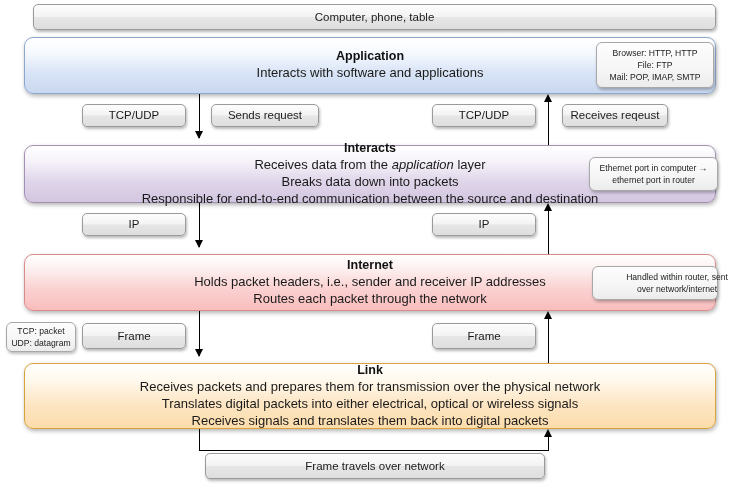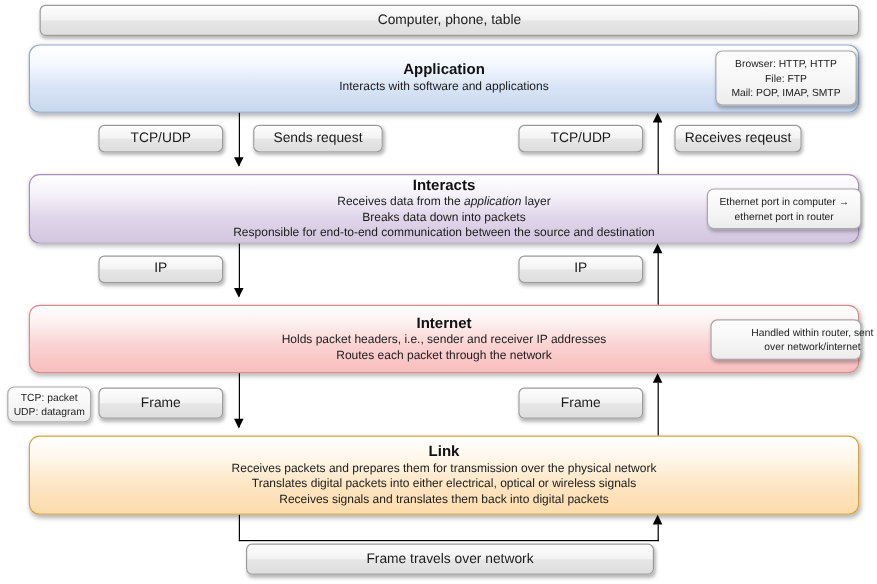--- a/index.html
+++ b/index.html
@@ -55,21 +55,21 @@
     text-align: center;
     box-shadow: 1px 2px 4px rgba(0,0,0,0.30);
   }
   .layer .layer-title {
     font-weight: bold;
     font-size: 12.5px;
     margin-bottom: 1px;
     color: #111;
   }
   .layer .layer-line {
-    font-size: 10px;
+    font-size: 13px;
     line-height: 1.32;
     color: #1a1a1a;
   }
   .layer .layer-line em {
     font-style: italic;
   }
 
   .layer-application {
     border: 1px solid #8ea7cf;
     background: linear-gradient(to bottom, #ffffff 0%, #f4f8fe 30%, #d9e4f6 62%, #c9d8ef 100%);

